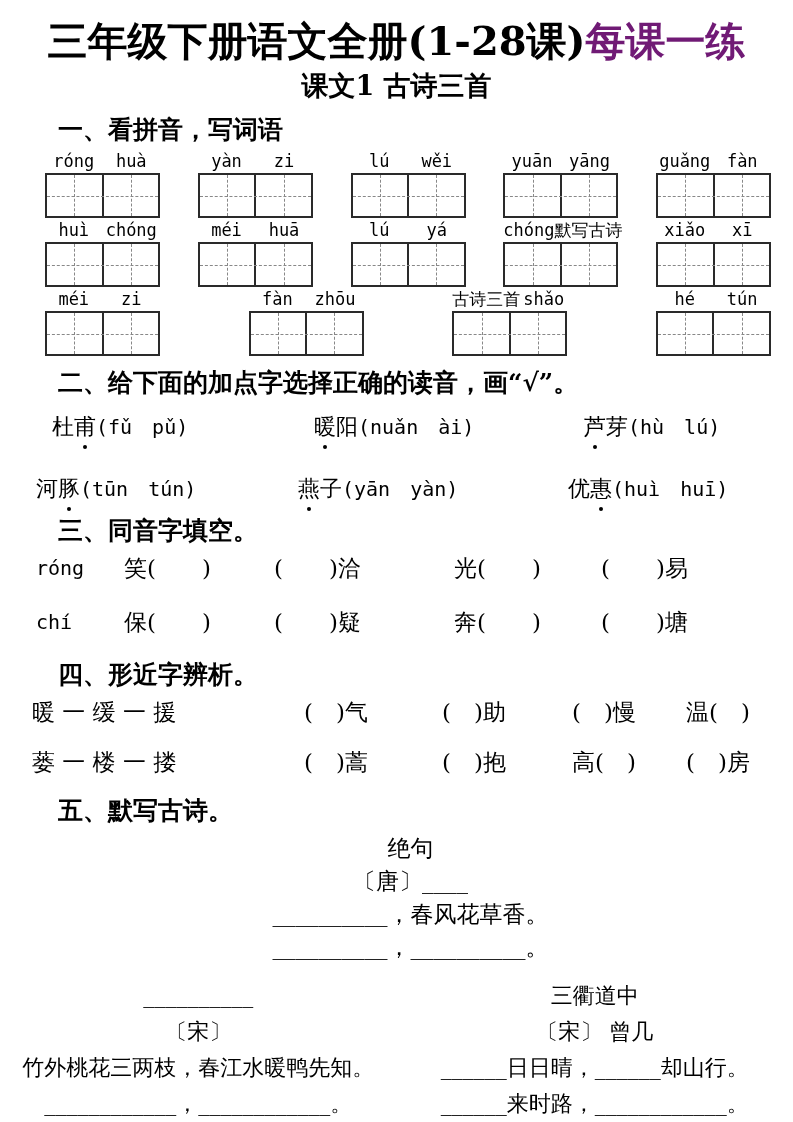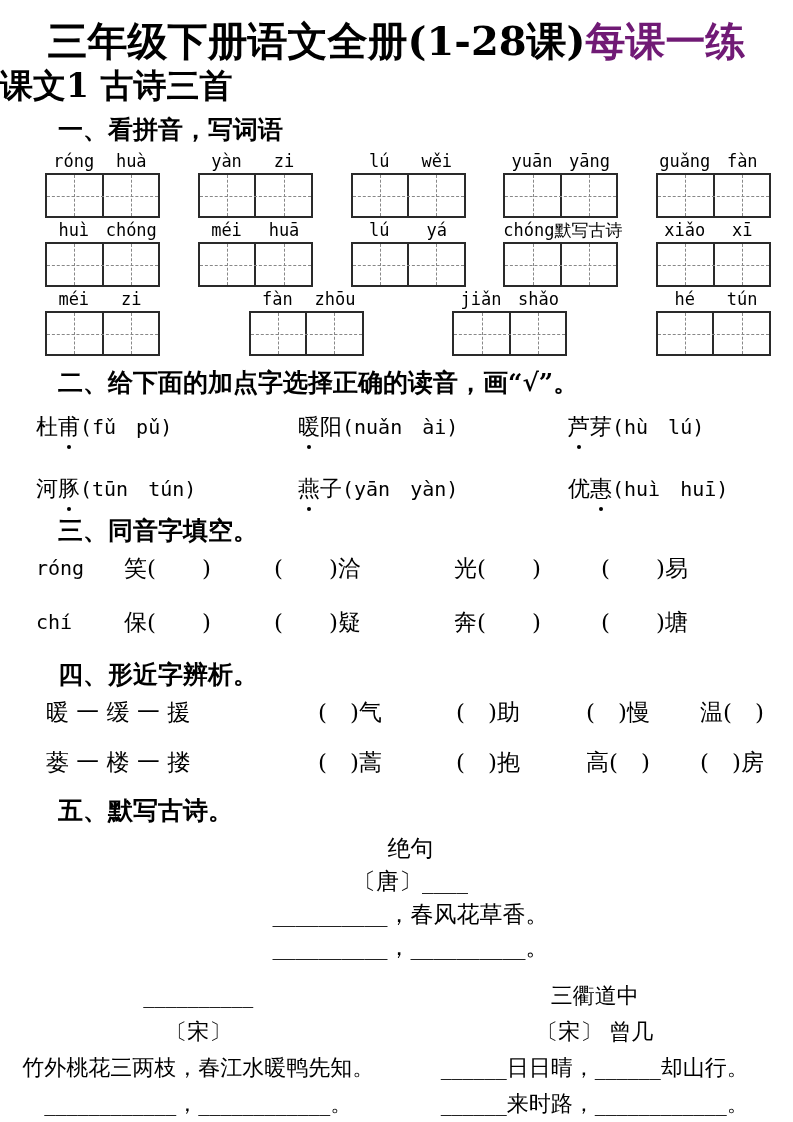--- a/index.html
+++ b/index.html
@@ -7,50 +7,50 @@
     width:793px;height:1122px;background:#ffffff;color:#000;
     font-family:"DejaVu Serif","Liberation Serif",serif;
     overflow:hidden;position:relative;
   }
   
   .title{
     text-align:center;font-size:40px;font-weight:900;
     margin:16px 0 0 0;line-height:50px;letter-spacing:0px;white-space:nowrap;
   }
   .title .red{color:#701a75;}
-  .subtitle{font-size:33px;font-weight:bold;margin-top:3px;line-height:34px;}
+  .subtitle{text-align:center;font-size:27px;font-weight:bold;margin-top:3px;line-height:34px;}
   
   .sec-h{font-size:25px;font-weight:bold;margin:12px 10px 6px 58px;line-height:30px;}
   
   .prow{display:flex;justify-content:space-between;margin:0 22px 2px 45px;}
   .pgroup{width:115px;}
   .plabel{display:flex;width:115px;margin-bottom:1px;
     font-family:"DejaVu Sans Mono","Liberation Mono",monospace;font-size:17px;line-height:21px;}
   .plabel span{flex:1;text-align:center;white-space:nowrap;}
   .wbox{width:115px;height:45px;border:2px solid #2a2a2a;box-sizing:border-box;
     display:flex;position:relative;background:#fff;}
   .wbox::before{content:"";position:absolute;left:0;right:0;top:50%;border-top:1px dashed #888;z-index:1;}
   .wcell{flex:1;position:relative;border-right:2px solid #2a2a2a;}
   .wcell:last-child{border-right:none;}
   .wcell::after{content:"";position:absolute;top:0;bottom:0;left:50%;border-left:1px dashed #888;}
   
   .s2row{display:grid;grid-template-columns:262px 270px 1fr;padding-left:36px;
     font-size:22px;line-height:30px;}
-  .s2row.first{margin:14px 0 32px 0;}
+  .s2row.first{margin:14px 0 32px 16px;}
   .s2row.second{margin:0 0 10px 0;}
   .hz{white-space:pre;}
   .dotted{position:relative;display:inline-block;}
   .dotted::after{content:"";position:absolute;left:50%;bottom:-7px;width:4px;height:4px;
     background:#000;border-radius:50%;transform:translateX(-50%);}
   .py{font-family:"DejaVu Sans Mono","Liberation Mono",monospace;font-size:20px;white-space:pre;}
   
   .s3row{display:grid;grid-template-columns:88px 150px 180px 147px 1fr;padding-left:36px;
     font-size:23px;line-height:32px;margin-bottom:22px;}
   .s3label{font-family:"DejaVu Sans Mono","Liberation Mono",monospace;font-size:20px;}
-  .s4row{display:grid;grid-template-columns:272px 138px 130px 114px 1fr;padding-left:46px;
+  .s4row{display:grid;grid-template-columns:272px 138px 130px 114px 1fr;padding-left:32px;
     font-size:23px;line-height:32px;margin-bottom:18px;}
   .fillcell{white-space:pre;}
   
   .poemA{text-align:center;font-size:23px;line-height:33px;transform:translateX(14px);margin-top:2px;}
   .poemA div{white-space:pre;}
   .bottom{display:flex;margin-top:14px;}
   .bcol{width:50%;text-align:center;font-size:22px;line-height:36px;}
   .bcol div{white-space:pre;}
 </style>
 </head>
@@ -182,21 +182,21 @@
           <span>fàn</span>
           <span>zhōu</span>
         </div>
         <div class="wbox">
           <div class="wcell"></div>
           <div class="wcell"></div>
         </div>
       </div>
       <div class="pgroup">
         <div class="plabel">
-          <span>jiǎn</span>
+          <span>古诗三首</span>
           <span>shǎo</span>
         </div>
         <div class="wbox">
           <div class="wcell"></div>
           <div class="wcell"></div>
         </div>
       </div>
       <div class="pgroup">
         <div class="plabel">
           <span>hé</span>

